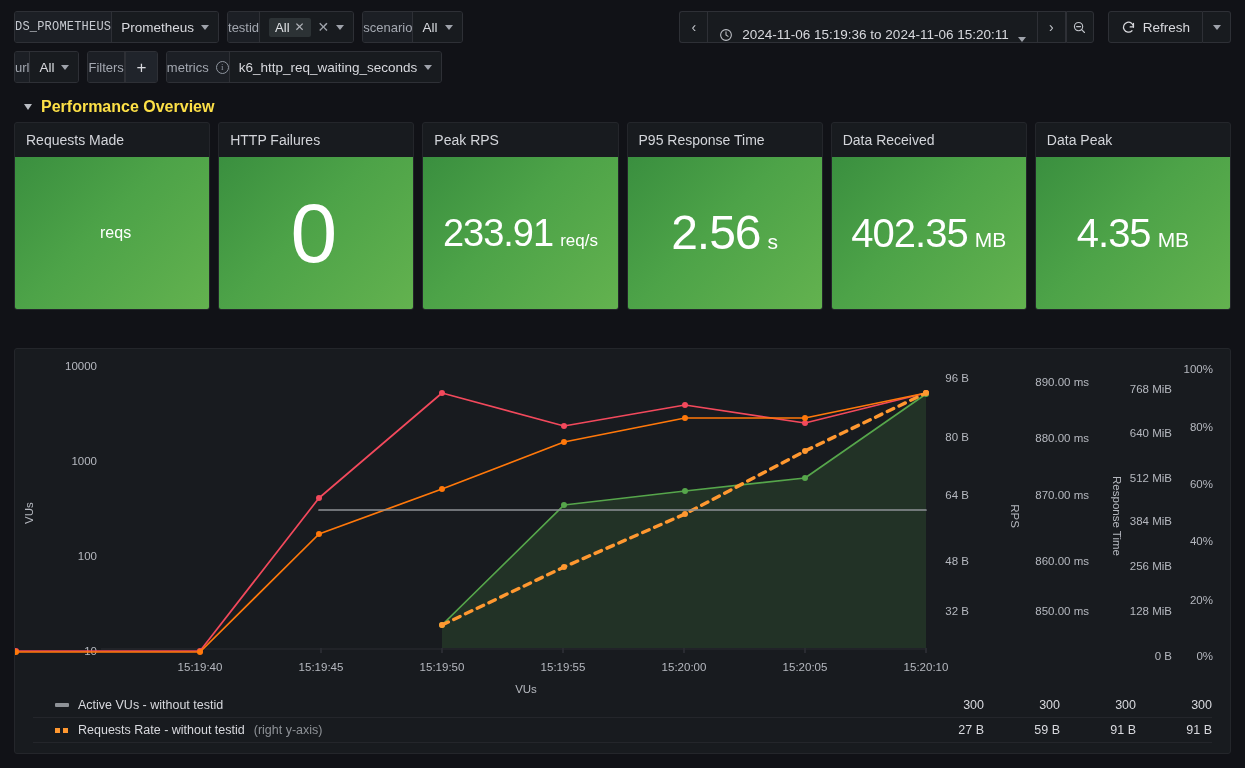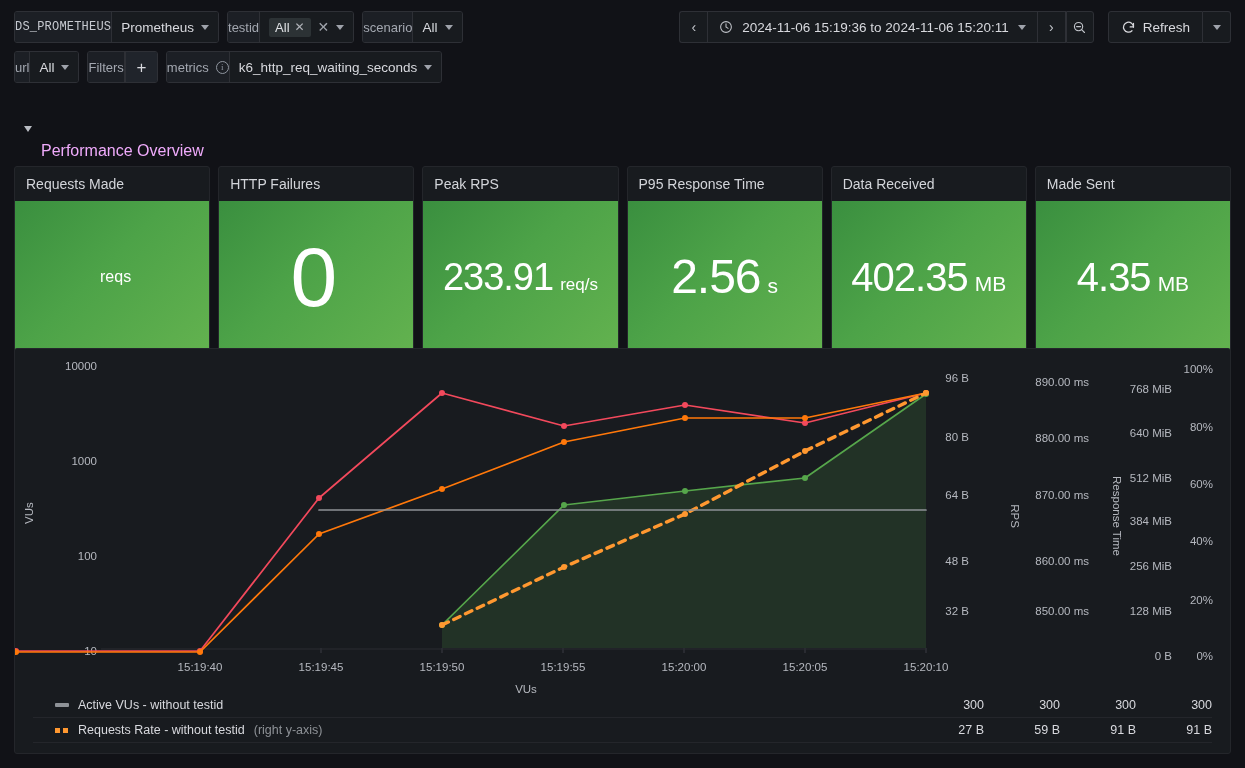--- a/index.html
+++ b/index.html
@@ -52,21 +52,21 @@
 
   
   .tp-group { display: flex; align-items: stretch; height: 32px; gap: 0; }
   .tp-btn {
     display: flex; align-items: center; justify-content: center;
     width: 28px; border: 1px solid #2e3036; background: #181b1f;
     color: #c0c3c9; font-size: 14px;
   }
   .tp-btn.l { border-radius: 3px 0 0 3px; border-right: none; }
   .tp-main {
-    display: flex; align-items: center; gap: 9px; padding: 0 11px;
+    display: flex; align-items: flex-end; gap: 9px; padding: 0 11px;
     border: 1px solid #2e3036; background: #181b1f; font-size: 13.5px; color: #d8d9de;
     white-space: nowrap;
   }
   .tp-btn.r { border-left: none; }
   .tp-btn.z { border-radius: 0 3px 3px 0; }
   .refresh-group { display: flex; align-items: stretch; height: 32px; margin-left: 6px; }
   .refresh-main {
     display: flex; align-items: center; gap: 7px; padding: 0 12px;
     border: 1px solid #2e3036; border-radius: 3px 0 0 3px; background: #181b1f;
     font-size: 13.5px; color: #d8d9de; justify-content: center;
@@ -74,21 +74,21 @@
   .refresh-chev {
     display: flex; align-items: center; justify-content: center; width: 28px;
     border: 1px solid #2e3036; border-left: none; border-radius: 0 3px 3px 0; background: #181b1f;
   }
   svg { display: block; }
 
   
   .row-header { display: flex; align-items: center; gap: 9px; padding: 8px 0 6px 24px; }
   .row-chev { width: 0; height: 0; border-left: 4.5px solid transparent; border-right: 4.5px solid transparent;
               border-top: 6px solid #b9bcc3; }
-  .row-title { font-size: 16px; color: #f0abfc; font-weight: 400; margin-top: 44px; }
+  .row-title { font-size: 16px; color: #fde047; font-weight: 700; }
 
   
   .stats { display: flex; gap: 8px; padding: 0 14px; }
   .stat {
     flex: 1; height: 188px; border: 1px solid #24262b; border-radius: 3px;
     background: #181b1f; display: flex; flex-direction: column; overflow: hidden;
   }
   .stat-head { height: 34px; display: flex; align-items: center; padding: 0 11px;
                font-size: 14px; color: #d3d5da; }
   .stat-body {
@@ -270,21 +270,21 @@
     <div class="stat">
       <div class="stat-head">Data Received</div>
       <div class="stat-body">
         <div class="stat-val s-data">
           <span class="stat-num">402.35</span>
           <span class="stat-unit">MB</span>
         </div>
       </div>
     </div>
     <div class="stat">
-      <div class="stat-head">Made Sent</div>
+      <div class="stat-head">Data Peak</div>
       <div class="stat-body">
         <div class="stat-val s-data">
           <span class="stat-num">4.35</span>
           <span class="stat-unit">MB</span>
         </div>
       </div>
     </div>
   </div>
 
   <div class="graph-panel">

